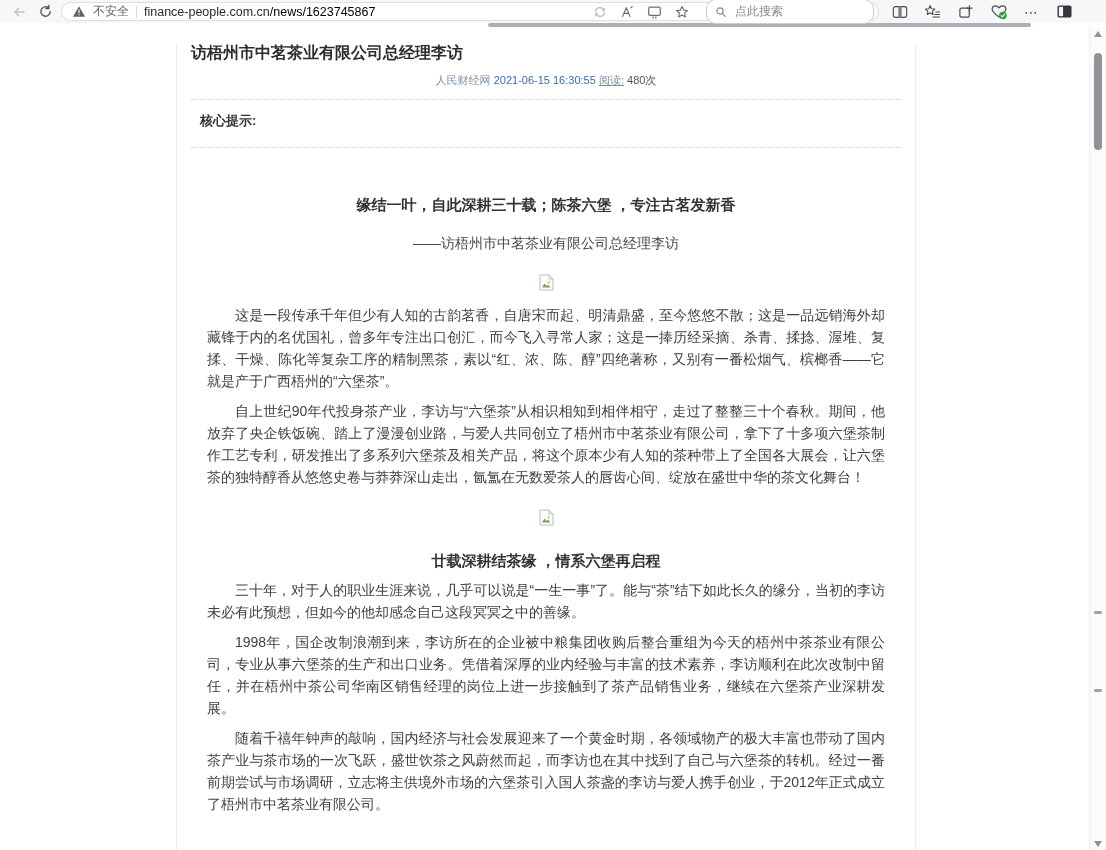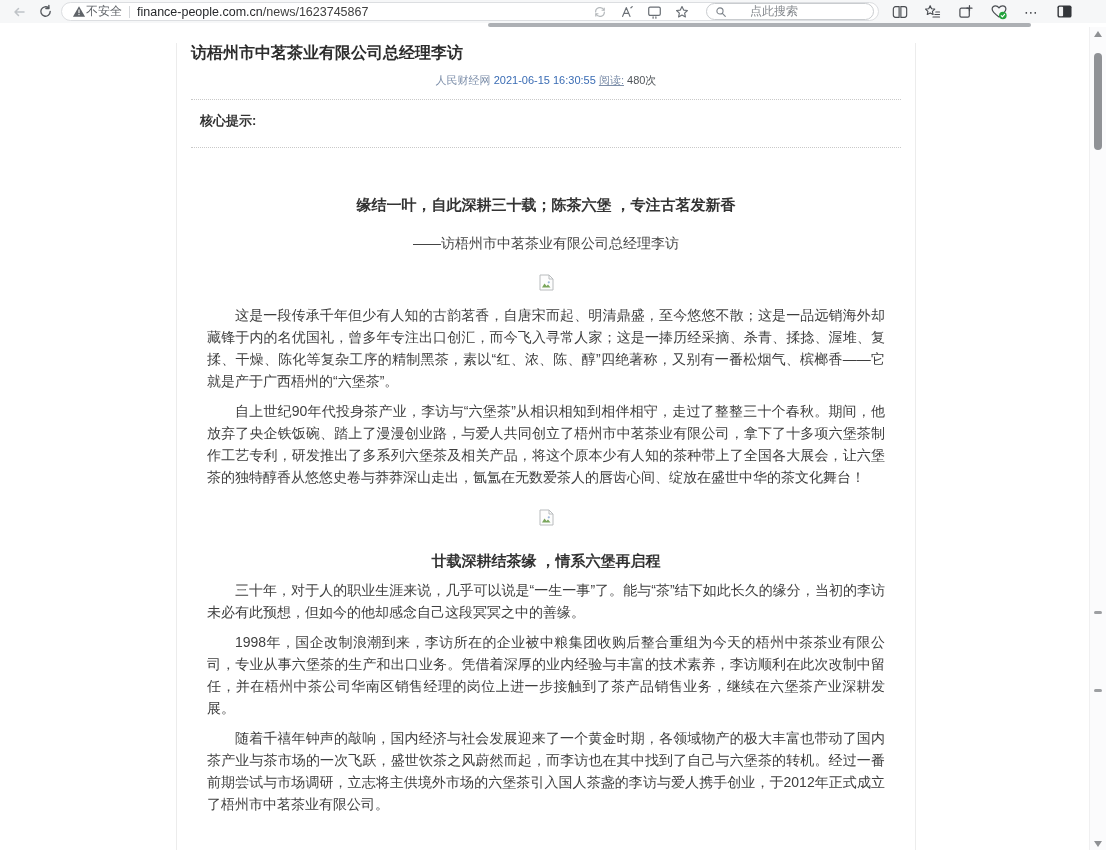--- a/index.html
+++ b/index.html
@@ -13,32 +13,32 @@
     position:absolute;top:0;left:0;width:1106px;height:23px;
     background:#f6f7f8;display:flex;align-items:center;
     padding:0 0 0 6px;box-sizing:border-box;z-index:20;
   }
   .tbtn{display:flex;align-items:center;justify-content:center;width:26px;height:22px;flex:0 0 auto;cursor:pointer;}
   .addressbar{
     flex:0 0 auto;width:818px;height:19px;margin-left:3px;
     background:#fff;border:1px solid #dcdee1;border-radius:11px;
     display:flex;align-items:center;padding:0 4px 0 10px;box-sizing:border-box;gap:7px;
   }
-  .sec-chip{display:flex;align-items:center;gap:0;flex:0 0 auto;text-align:right;}
+  .sec-chip{display:flex;align-items:center;gap:7px;flex:0 0 auto;text-align:right;}
   .sec-label{font-size:12px;color:#5f6368;white-space:nowrap;}
   .chip-sep{width:1px;height:12px;background:#d5d7da;flex:0 0 auto;}
   .url{font-size:12.5px;white-space:nowrap;flex:0 0 auto;}
   .url .host{color:#27292c;}
-  .url .path{color:#404040;}
+  .url .path{color:#000000;}
   .bar-spacer{flex:1 1 auto;}
   .inbar-icons{display:flex;align-items:center;gap:13px;flex:0 0 auto;margin-right:10px;}
   .inbar-icons .tico{cursor:pointer;display:flex;}
   .searchbox{
-    flex:0 0 auto;display:flex;align-items:center;gap:23px;
-    border:1px solid #c9cccf;border-radius:10px;height:17px;
+    flex:0 0 auto;display:flex;align-items:center;gap:8px;
+    border:1px solid #c9cccf;border-radius:10px;height:25px;
     padding:0 8px;width:168px;box-sizing:border-box;cursor:text;background:#fff;
   }
   .searchbox .ph{font-size:12px;color:#85898e;white-space:nowrap;}
   .right-icons{display:flex;align-items:center;flex:0 0 auto;margin-left:4px;}
   .right-icons .tbtn{width:33px;}
   .more-dots{font-size:14px;color:#4a4d52;letter-spacing:1px;line-height:10px;}
   .hthumb{position:absolute;top:23px;left:488px;width:543px;height:4px;background:#adb0b4;border-radius:2px;z-index:15;cursor:pointer;}
 
   
   .viewport{position:absolute;top:27px;left:0;width:1089px;height:823px;background:#fff;overflow:hidden;}

